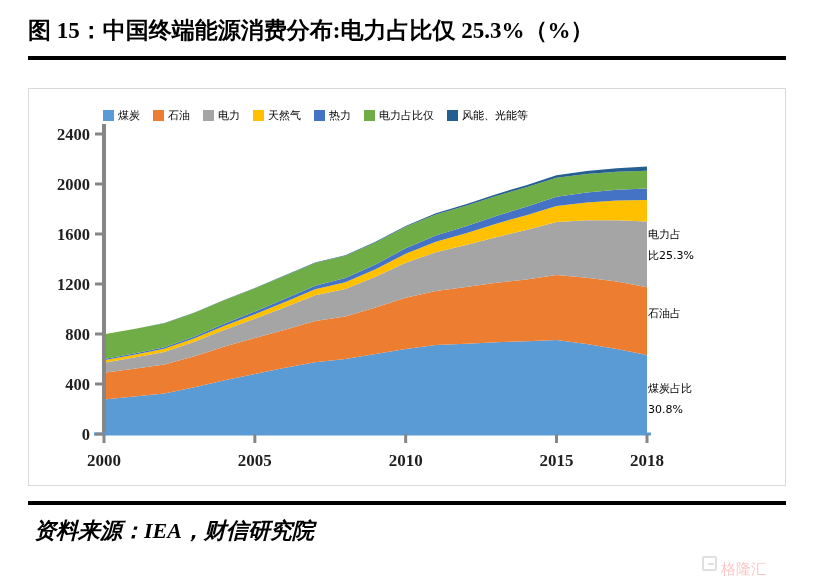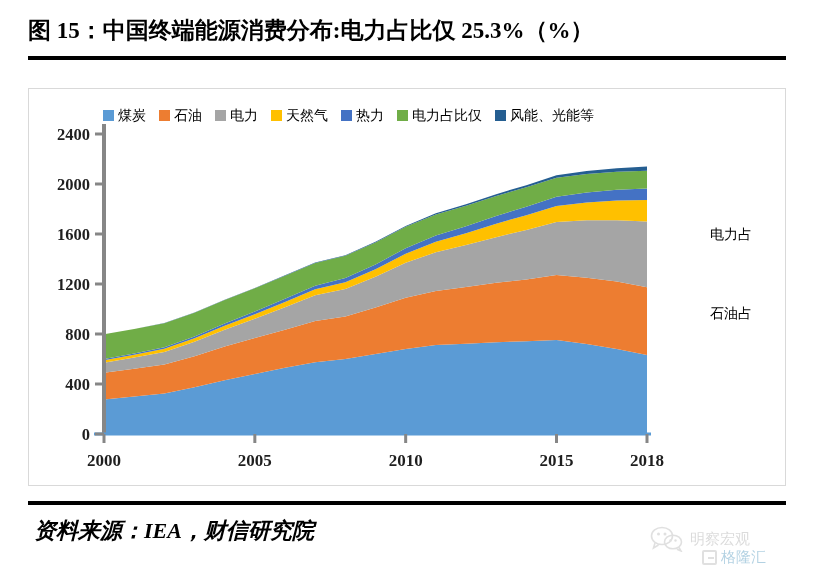--- a/index.html
+++ b/index.html
@@ -71,21 +71,21 @@
     gap: 4px;
   }
   .legend-swatch {
     width: 11px;
     height: 11px;
     display: inline-block;
     flex: 0 0 auto;
   }
   .legend-label {
     font-family: "DejaVu Sans", sans-serif;
-    font-size: 14px;
+    font-size: 11px;
     color: #000000;
     line-height: 15px;
   }
   
   .plot-svg {
     position: absolute;
     left: 0;
     top: 0;
     width: 758px;
     height: 398px;
@@ -97,24 +97,24 @@
     fill: #1f1f1f;
     font-weight: bold;
   }
   .xtick {
     font-size: 17px;
   }
   
   .annot {
     position: absolute;
     font-family: "DejaVu Sans", sans-serif;
-    font-size: 14px;
+    font-size: 11px;
     color: #000000;
     line-height: 21px;
-    text-align: right;
+    text-align: left;
     white-space: nowrap;
   }
   .annot-elec { left: 648px; top: 224px; width: 104px; }
   .annot-oil  { left: 648px; top: 303px; width: 104px; }
   .annot-coal { left: 648px; top: 378px; width: 104px; }
   .annot .l2 { display: block; }
   
   .footer-rule {
     position: absolute;
     left: 28px;
@@ -177,22 +177,23 @@
     position: absolute;
     right: 1px;
     top: 5px;
     width: 6px;
     height: 2px;
     background: #9a9a9a;
   }
   .wm-brand {
     font-family: "DejaVu Sans", sans-serif;
     font-size: 15px;
-    color: #0369a1;
-    white-space: nowrap;
+    color: #ef4444;
+    white-space: nowrap;
+    margin-top: 12px;
   }
 </style>
 </head>
 <body>
 
 <div id="figure">
 
   <div class="title-block">
     <div class="fig-title">图 15：中国终端能源消费分布:电力占比仅 25.3%（%）</div>
   </div>
@@ -263,41 +264,33 @@
         <text x="376.6666666666667" y="377" text-anchor="middle" class="xtick">2010</text>
         <line x1="527.5" y1="345" x2="527.5" y2="354" stroke="#868686" stroke-width="3"></line>
         <text x="527.5" y="377" text-anchor="middle" class="xtick">2015</text>
         <line x1="618" y1="345" x2="618" y2="354" stroke="#868686" stroke-width="3"></line>
         <text x="618" y="377" text-anchor="middle" class="xtick">2018</text>
       </svg>
   </div>
 
   <div class="annot annot-elec">
     <span>电力占</span>
+    <span class="l2">比25.3%</span>
   </div>
   <div class="annot annot-oil">
     <span>石油占</span>
   </div>
+  <div class="annot annot-coal">
+    <span>煤炭占比</span>
+    <span class="l2">30.8%</span>
+  </div>
 
   <div class="footer-rule"></div>
   <div class="source">资料来源：IEA，财信研究院</div>
 
   <div class="watermark">
-    <div class="wm-row1">
-      <svg width="34" height="26" viewBox="0 0 34 26">
-        <ellipse cx="12" cy="10" rx="10.5" ry="8.5" fill="none" stroke="#9a9a9a" stroke-width="1.6"></ellipse>
-        <path d="M5 17 L3.5 22 L8.5 19" fill="none" stroke="#9a9a9a" stroke-width="1.6"></path>
-        <circle cx="8.5" cy="8" r="1.5" fill="#9a9a9a"></circle>
-        <circle cx="15" cy="8" r="1.5" fill="#9a9a9a"></circle>
-        <ellipse cx="23" cy="16" rx="8.5" ry="6.8" fill="none" stroke="#9a9a9a" stroke-width="1.6"></ellipse>
-        <path d="M29 21.5 L31 25 L27 23.3" fill="none" stroke="#9a9a9a" stroke-width="1.6"></path>
-        <circle cx="20.5" cy="14.5" r="1.2" fill="#9a9a9a"></circle>
-        <circle cx="25.5" cy="14.5" r="1.2" fill="#9a9a9a"></circle>
-      </svg>
-      <span class="wm-text">明察宏观</span>
-    </div>
     <div class="wm-row2">
       <span class="wm-logo-box"></span>
       <span class="wm-brand">格隆汇</span>
     </div>
   </div>
 
 </div>
 
 </body></html>

